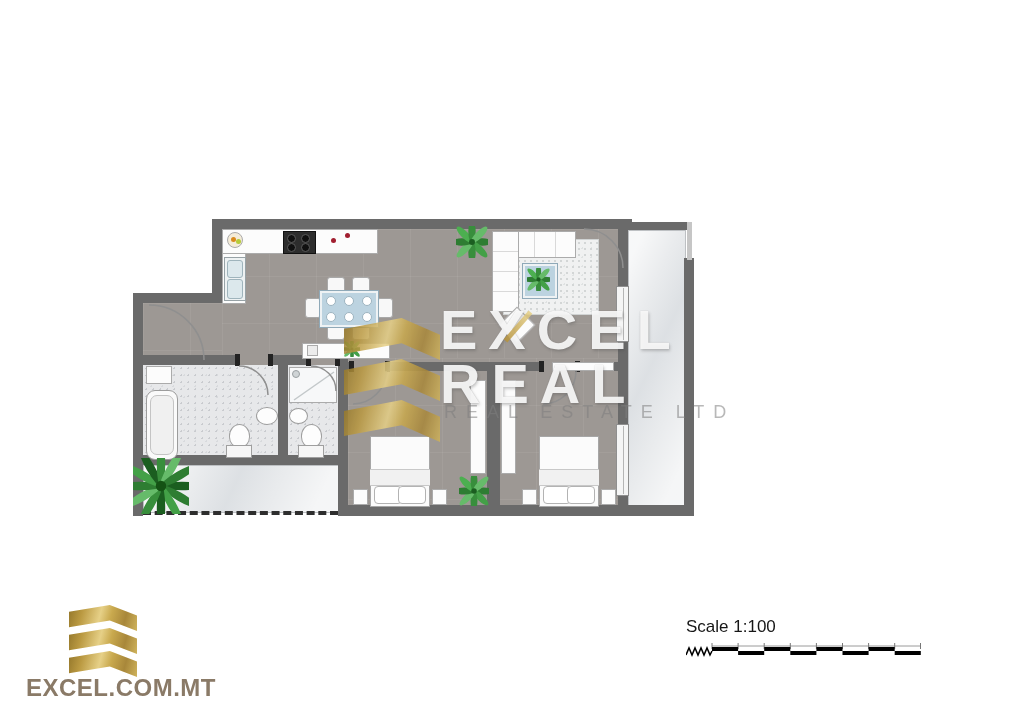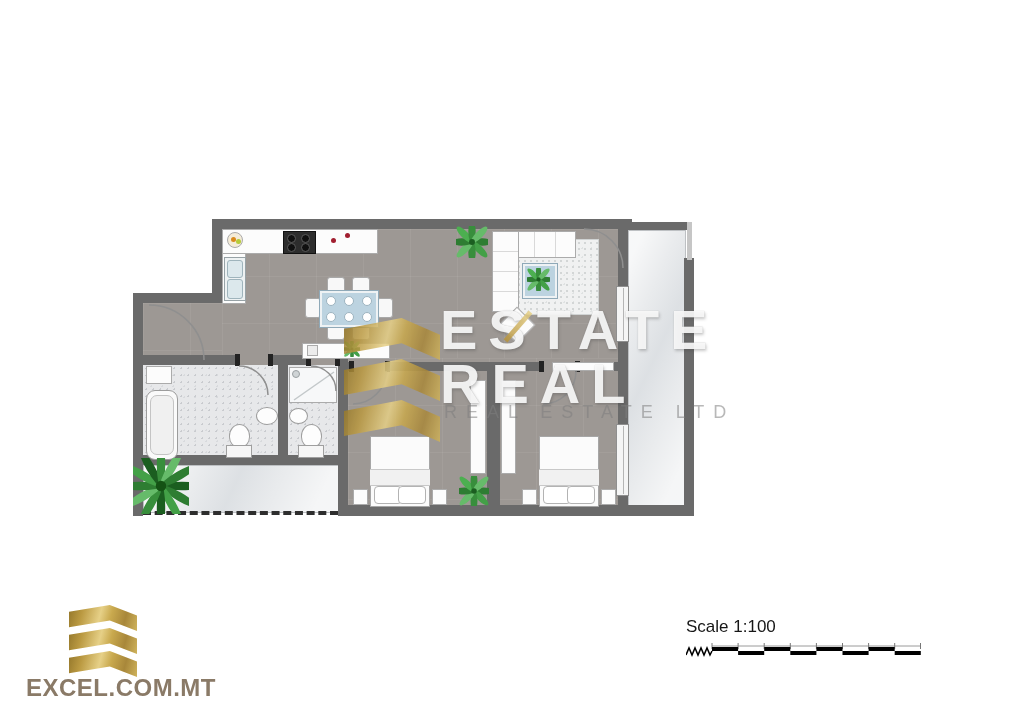--- a/index.html
+++ b/index.html
@@ -259,21 +259,21 @@
       <path d="M584,229 A39,39 0 0 1 623,268" stroke="#8f8f8f" stroke-width="1.5" fill="none"></path>
     </svg>
   </div>
 
   <div class="abs" style="left:0;top:0;width:1024px;height:722px;pointer-events:none;">
     <div class="abs" style="left:344px;top:318px;width:96px;height:124px;opacity:.85;">
       <div class="chev" style="top:0;height:42px;"></div>
       <div class="chev" style="top:41px;height:42px;"></div>
       <div class="chev" style="top:82px;height:42px;"></div>
     </div>
-    <div class="wm-text" style="left:440px;top:302px;">ESTATE</div>
+    <div class="wm-text" style="left:440px;top:302px;">EXCEL</div>
     <div class="abs" style="left:499px;top:324px;width:38px;height:5px;background:linear-gradient(90deg,#b6923a,#e6d087);transform:rotate(-49deg);opacity:.85;"></div>
     <div class="wm-text" style="left:440px;top:356px;">REAL</div>
     <div class="wm-sub" style="left:444px;top:402px;">REAL ESTATE LTD</div>
   </div>
 
   <div class="abs" style="left:0;top:595px;width:260px;height:120px;">
     <div class="abs" style="left:69px;top:10px;width:68px;height:72px;">
       <div class="chev" style="top:0;height:26px;"></div>
       <div class="chev" style="top:23px;height:26px;"></div>
       <div class="chev" style="top:46px;height:26px;"></div>

